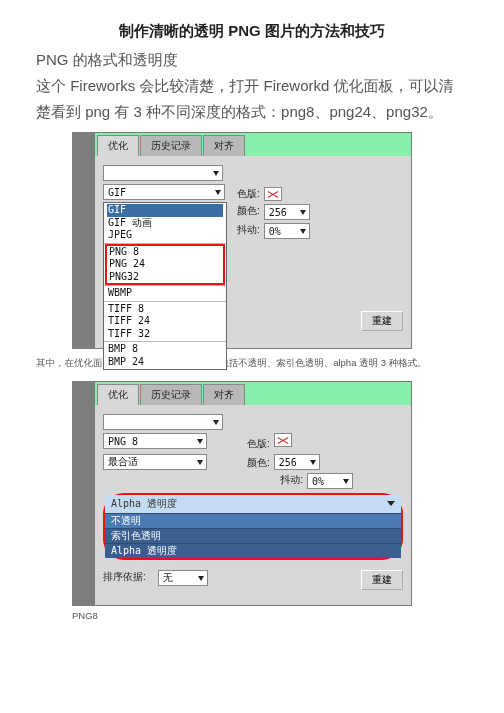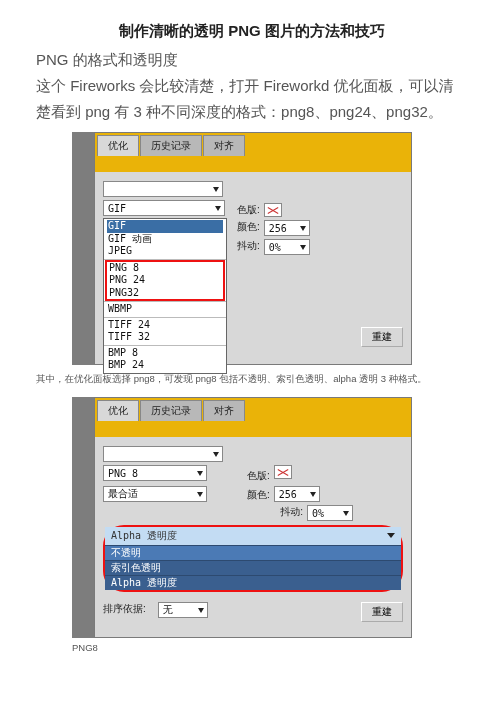--- a/index.html
+++ b/index.html
@@ -7,21 +7,21 @@
   .page { padding: 22px 36px 10px 36px; }
   .title { text-align: center; font-size: 15px; font-weight: bold; color: #222; margin-bottom: 10px; }
   .subhead { font-size: 15px; color: #555; margin-bottom: 3px; }
   .para { font-size: 15px; color: #555; line-height: 1.7; margin-bottom: 8px; }
   .shot { margin: 6px 0 4px 36px; }
   .caption { font-size: 9.5px; color: #555; margin: 6px 0 10px 0; line-height: 1.7; }
   .footer-label { font-size: 9.5px; color: #555; margin-left: 36px; }
 
   
   .panel { display:inline-block; background:#9b9b9b; border:1px solid #7a7a7a; }
-  .tabs { display:flex; background:#eab308; padding:2px 2px 16px 2px; font-size:10px; }
+  .tabs { display:flex; background:#86efac; padding:2px 2px 0 2px; font-size:10px; }
   .tab { padding:3px 10px; color:#222; border:1px solid #888; border-bottom:none; background:#b8b8b8; margin-right:1px; }
   .tab.active { background:#d8d8d8; }
   .panel-body { background:#d8d8d8; padding:6px 8px 10px 8px; }
 
   .row { display:flex; margin:3px 0; font-size:10px; }
   .lbl { margin-right:4px; color:#222; }
   .fld { background:#fff; border:1px solid #888; height:16px; display:inline-flex; align-items:center; padding:0 4px; font-family:monospace; font-size:10px; color:#111; }
   .fld.drop { position:relative; padding-right:14px; }
   .fld.drop::after { content:""; position:absolute; right:3px; top:5px; border-left:3px solid transparent; border-right:3px solid transparent; border-top:5px solid #222; }
   .sw { width:18px; height:14px; border:1px solid #888; background:#fff; display:inline-block; }
@@ -76,20 +76,21 @@
                 <div>JPEG</div>
                 <hr>
                 <div class="redbox" style="margin:-1px -2px; padding:0 1px;">
                   <div>PNG 8</div>
                   <div>PNG 24</div>
                   <div>PNG32</div>
                 </div>
                 <hr>
                 <div>WBMP</div>
                 <hr>
+                <div>TIFF 8</div>
                 <div>TIFF 24</div>
                 <div>TIFF 32</div>
                 <hr>
                 <div>BMP 8</div>
                 <div>BMP 24</div>
               </div>
             </div>
             <div style="flex:1">
               <div class="row">
                   <span class="lbl">色版:</span>

